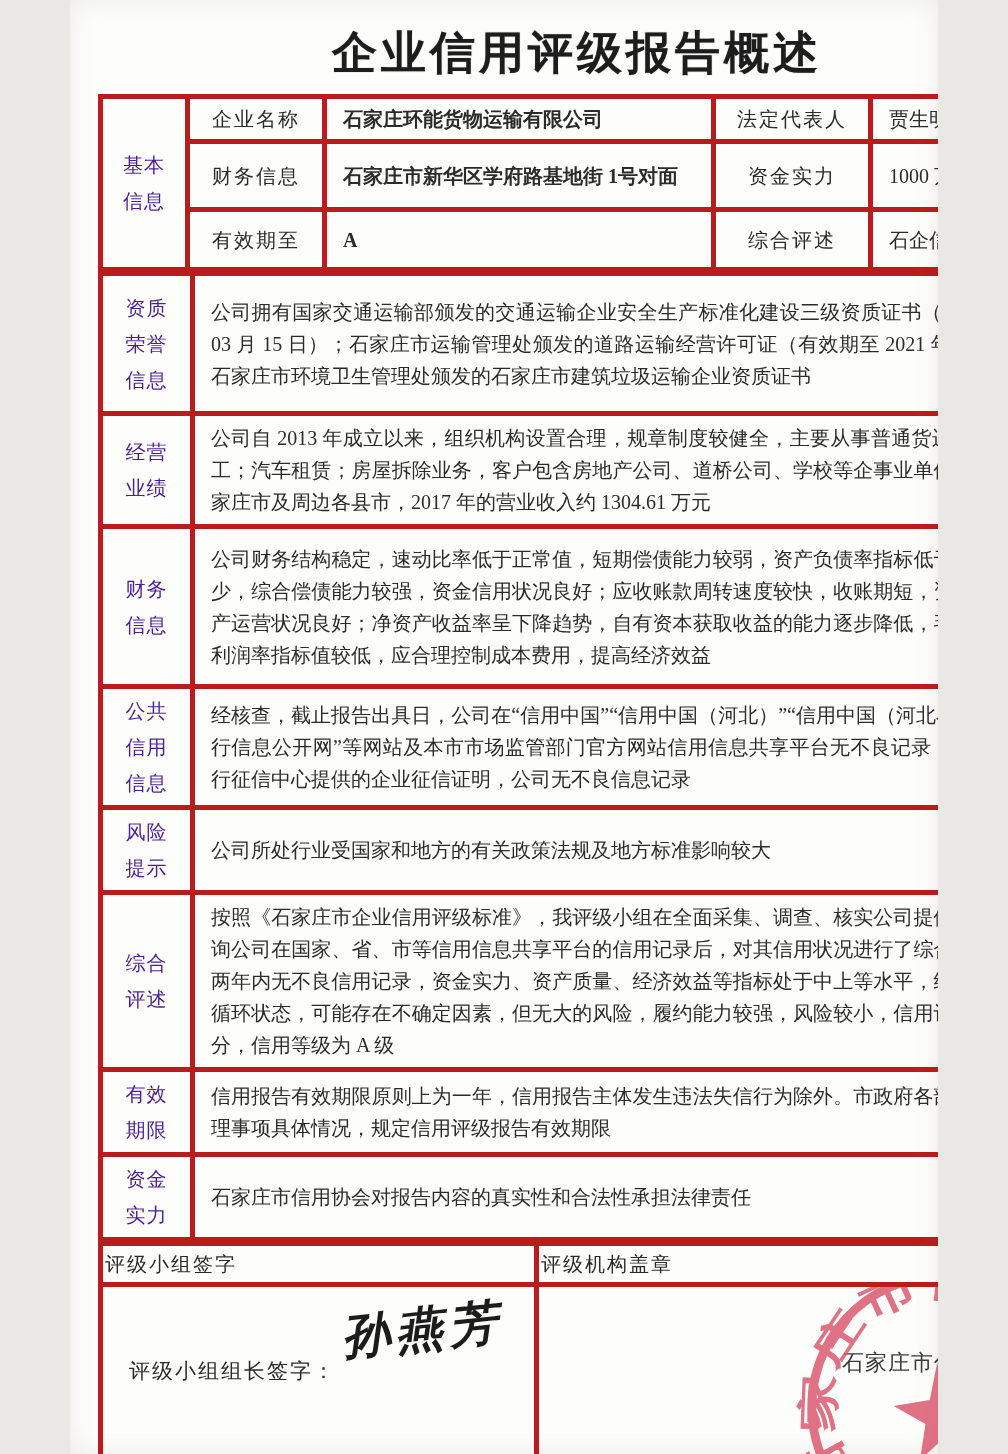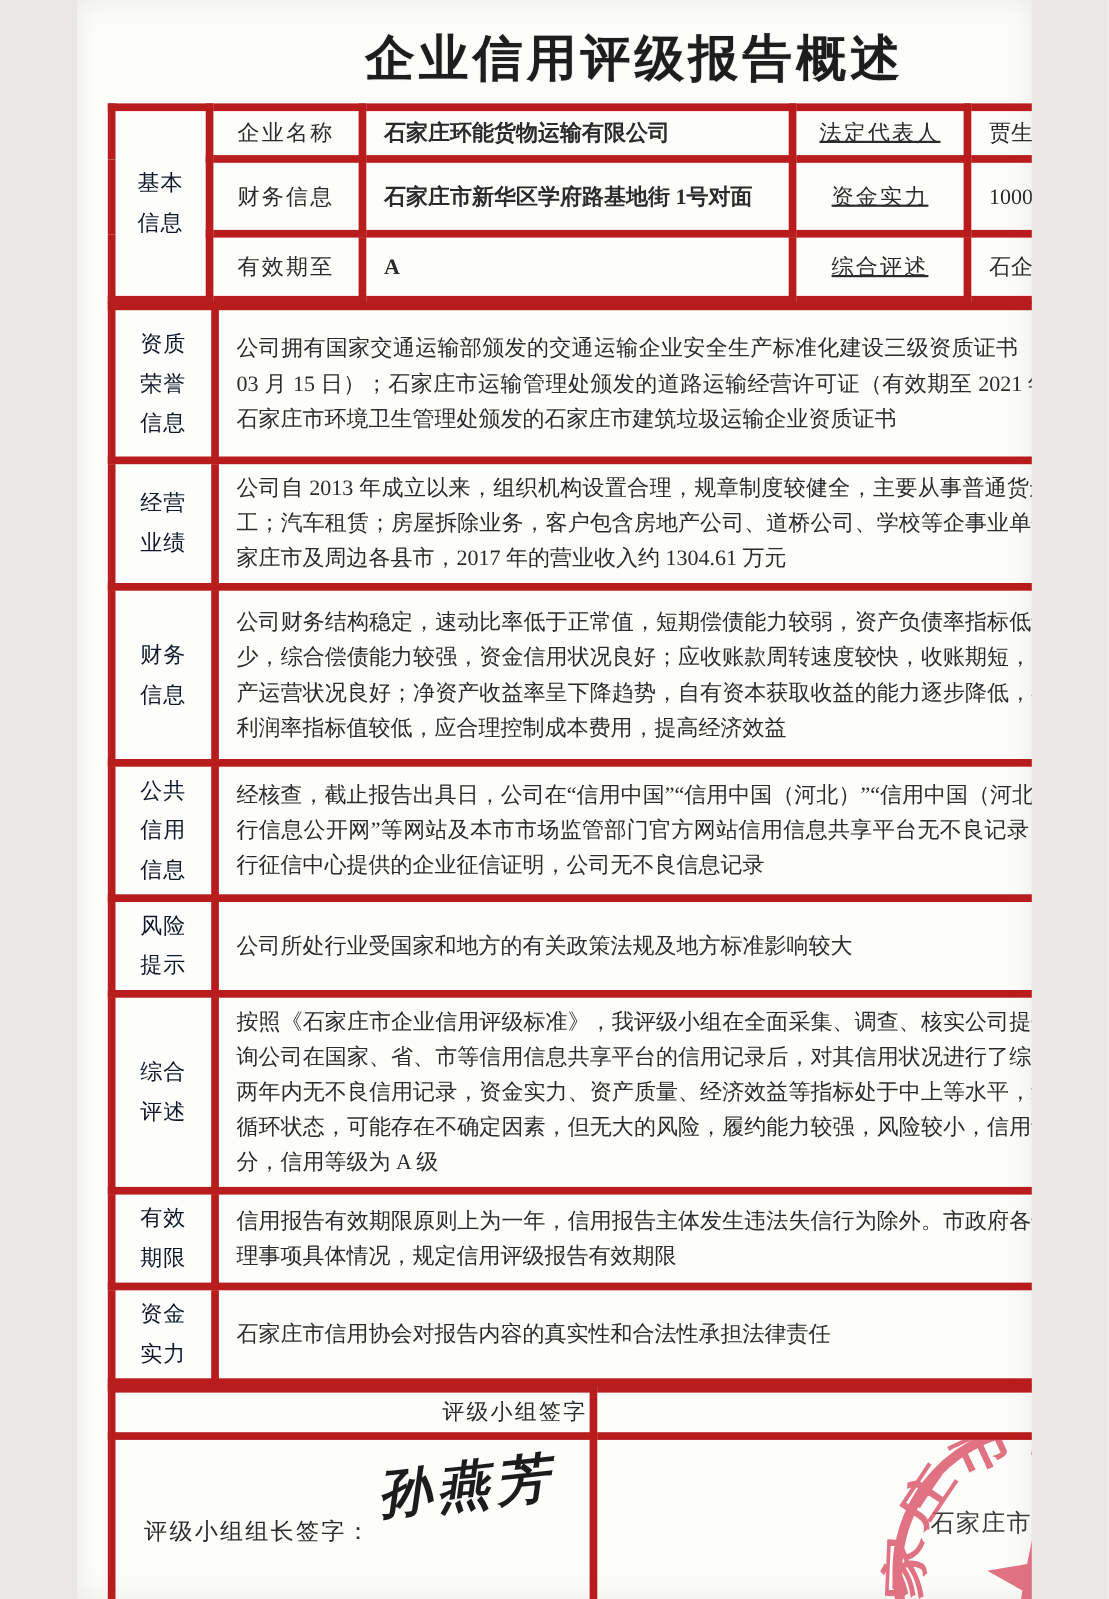--- a/index.html
+++ b/index.html
@@ -27,48 +27,48 @@
     font-size:45px;
     letter-spacing:4px;
     color:#1d1d1d;
     line-height:62px;
     margin-bottom:10px;
     text-shadow:0 0 1px rgba(0,0,0,.45);
   }
   table{border-collapse:collapse;table-layout:fixed;width:958px;}
   table.t2,table.t3{margin-top:-1px;}
   td{
-    border:7px solid #b91c1c;
+    border:5px solid #b91c1c;
     padding:4px 12px;
     font-size:20px;
     line-height:32px;
     color:#2b2b2b;
     vertical-align:middle;
     overflow:hidden;
   }
   td.seclabel{
     text-align:center;
     padding:4px 6px;
-    color:#0f172a;
+    color:#4c1d95;
     letter-spacing:1px;
     text-decoration:underline;
   }
   td.seclabel span{display:inline-block;width:46px;line-height:36px;}
   td.sublabel{text-align:center;padding:4px 6px;letter-spacing:2px;}
   td.val{padding-left:16px;}
   td.text{
     text-align:justify;
     padding:6px 14px 6px 16px;
   }
   
   .t1 .c1{width:70px;}  .t1 .c2{width:120px;} .t1 .c3{width:356px;font-weight:bold;}
-  .t1 .c4{width:140px;text-decoration:underline;} .t1 .c5{width:272px;}
+  .t1 .c4{width:140px;} .t1 .c5{width:272px;}
   .t2 .c1{width:75px;}  .t2 .c2{width:883px;}
   .t3 .cl{width:427px;} .t3 .cr{width:531px;}
-  .t3 td.header{height:32px;text-align:right;padding:2px;letter-spacing:2px;}
+  .t3 td.header{height:32px;text-align:left;padding:2px;letter-spacing:2px;}
   .t3 td.bigcell{height:252px;position:relative;padding:0;vertical-align:top;}
   .abs{position:absolute;white-space:nowrap;font-family:Liberation Mono, monospace;}
   .leader-label{left:26px;top:70px;font-size:21px;letter-spacing:2px;}
   .signature{
     left:238px;top:26px;
     font-size:48px;
     font-style:italic;
     font-weight:bold;
     letter-spacing:6px;
     color:#1c1c1c;

